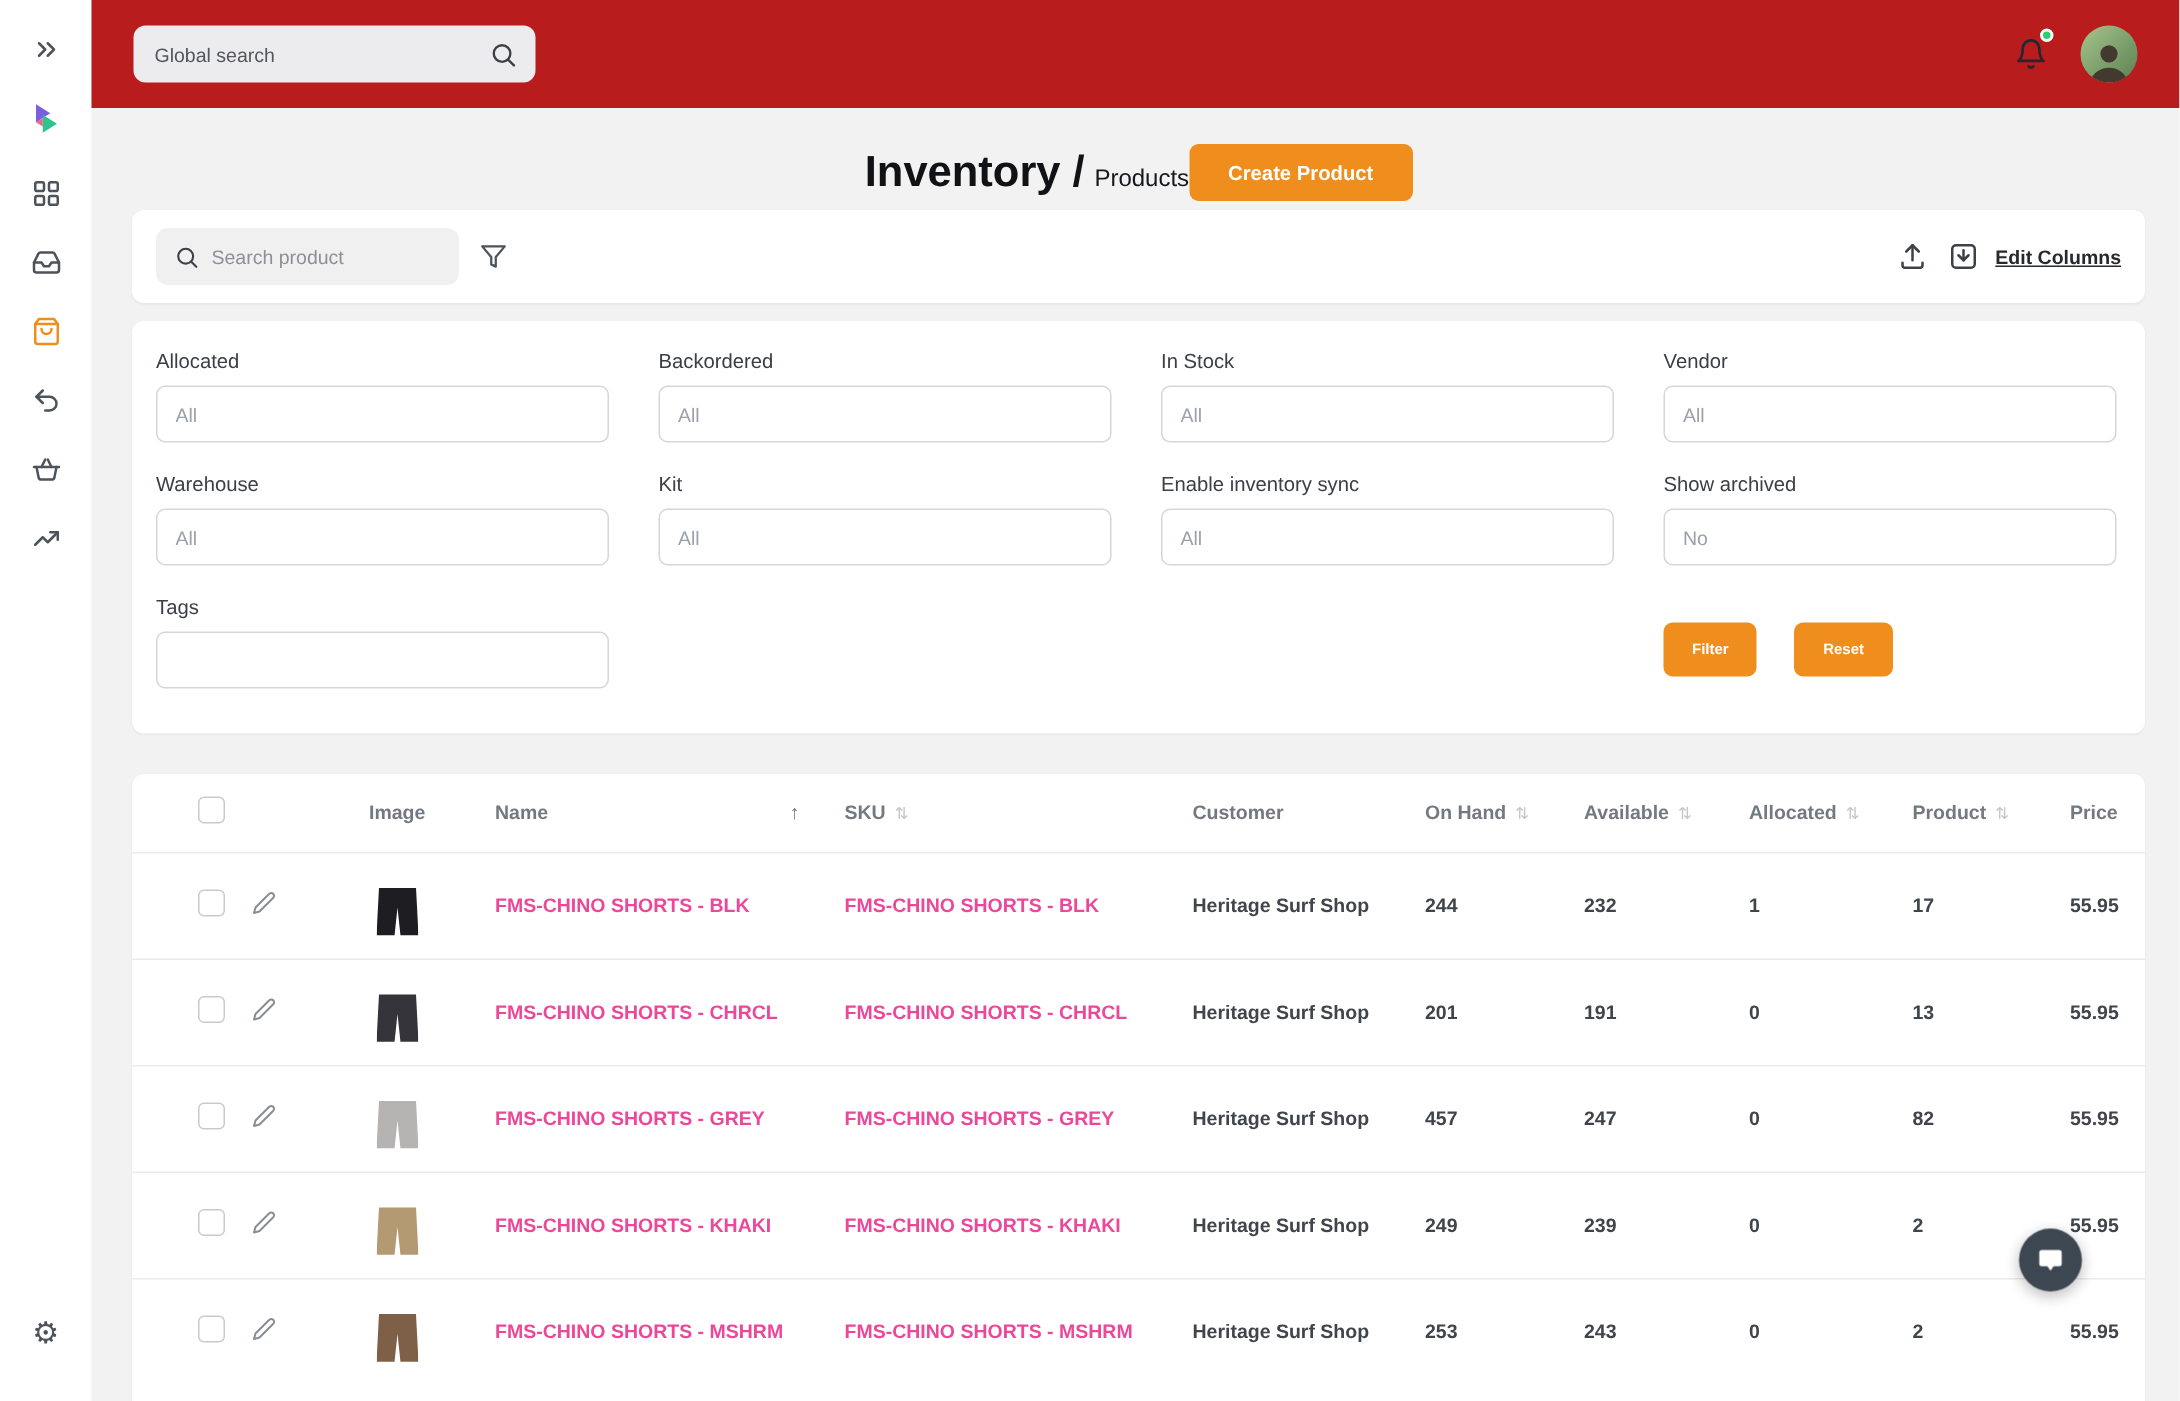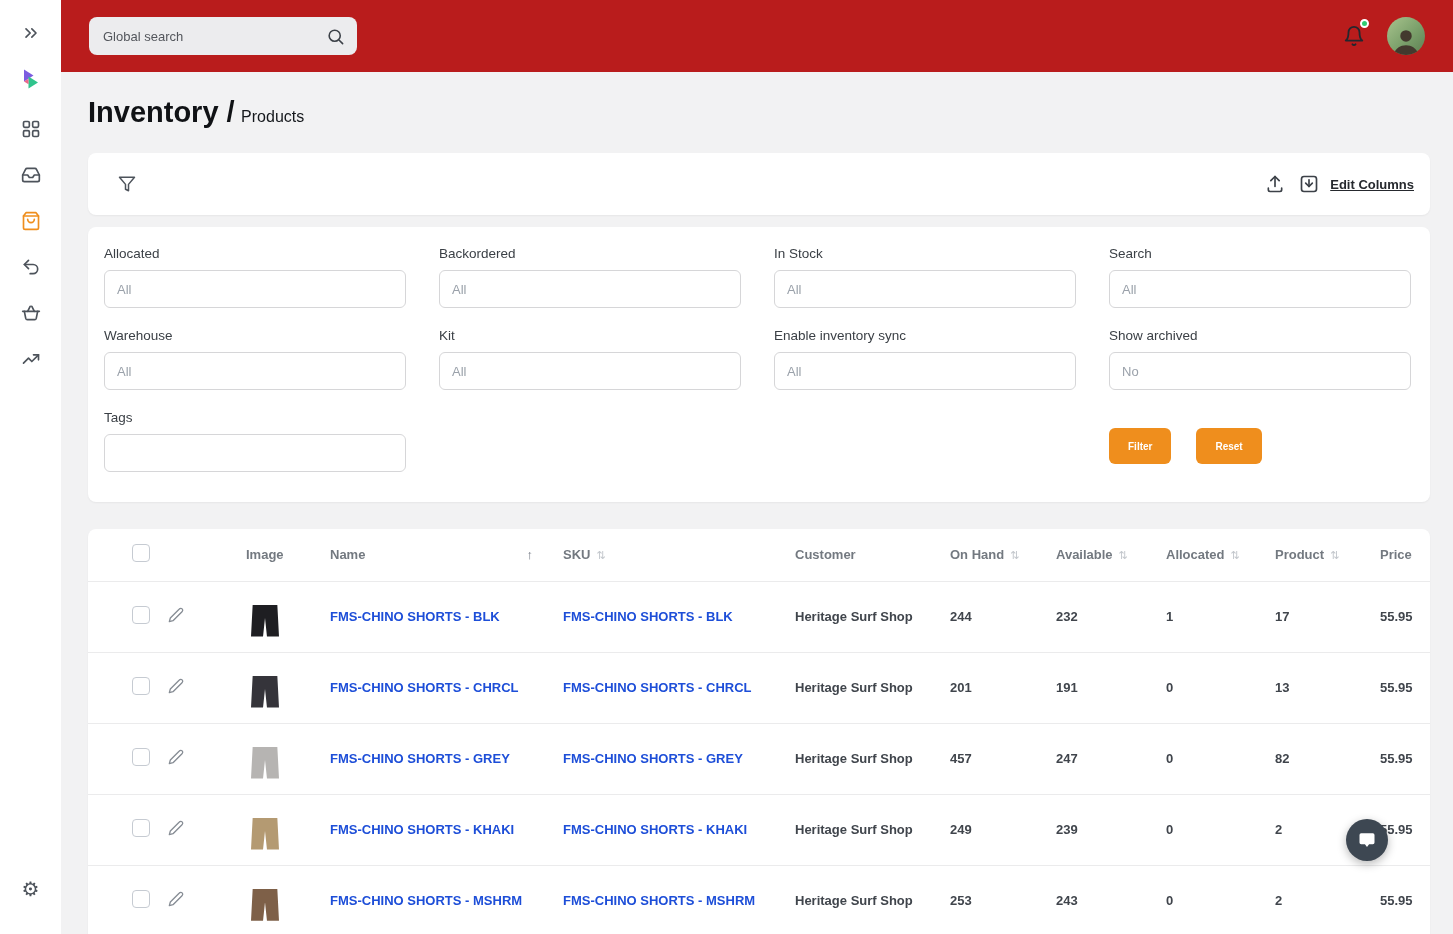--- a/index.html
+++ b/index.html
@@ -29,21 +29,21 @@
   .topbar-right { margin-left:auto; display:flex; align-items:center; gap:18px; }
   .bell-btn { position:relative; width:30px; height:30px; display:flex; align-items:center; justify-content:center; color:#23272e; }
   .bell-dot { position:absolute; top:-2px; right:0; width:9px; height:9px; border-radius:50%;
               background:#2ecc71; border:2px solid #fff; }
   .avatar { width:38px; height:38px; border-radius:50%; overflow:hidden;
             background:linear-gradient(135deg,#a9c48e 0%,#7ba06b 55%,#5d7f52 100%);
             display:flex; align-items:flex-end; justify-content:center; }
 
   
   .content { flex:1; padding:24px 23px 0 27px; overflow:hidden; }
-  .page-head { display:flex; align-items:center; justify-content:space-between; margin-bottom:24px; }
+  .page-head { display:flex; align-items:center; justify-content:center; margin-bottom:6px; }
   .page-title { font-size:29px; font-weight:700; color:#101215; }
   .page-subtitle { font-size:16px; font-weight:400; color:#15181c; margin-left:2px; }
   .btn-orange { background:#EF8E1D; color:#fff; font-size:13.5px; font-weight:700; border-radius:6px;
                 height:38px; padding:0 26px; }
   .btn-orange.sm { height:36px; padding:0 19px; font-size:10px; }
 
   .card { background:#fff; border-radius:8px; box-shadow:0 1px 2px rgba(0,0,0,.05); }
 
   
   .toolbar-card { height:62px; display:flex; align-items:center; padding:0 16px; margin-bottom:12px; }
@@ -80,21 +80,21 @@
   td.pad-img { padding-left:38px; }
   .sort-glyph { font-size:11px; color:#c3c7cc; margin-left:6px; font-weight:400; }
   .sort-up { font-size:13px; color:#6f7680; font-weight:400; }
   .th-name-flex { display:flex; align-items:center; justify-content:space-between; padding-right:30px; }
   input[type="checkbox"] { appearance:none; -webkit-appearance:none; width:18px; height:18px;
         border:1.5px solid #c6cbd2; border-radius:4px; background:#fff; cursor:pointer; }
   .pencil-btn { color:#878d95; }
   .thumb { width:30px; height:40px; background:#fff; display:flex; align-items:flex-end; justify-content:center; }
   .shorts { width:28px; height:32px;
             clip-path:polygon(6% 0,94% 0,100% 100%,57% 100%,50% 42%,43% 100%,0 100%); }
-  a.cell-link { color:#1d4ed8; font-weight:700; text-decoration:none; cursor:pointer; }
+  a.cell-link { color:#ec4899; font-weight:700; text-decoration:none; cursor:pointer; }
   .cell-strong { font-weight:700; color:#40454c; }
 
   
   .chat-bubble { position:fixed; right:65px; bottom:73px; width:42px; height:42px; border-radius:50%;
                  background:#3d4752; display:flex; align-items:center; justify-content:center;
                  box-shadow:0 3px 10px rgba(0,0,0,.28); }
 </style>
 </head>
 <body>
 
@@ -206,23 +206,33 @@
     </div>
   </header>
 
   <div class="content">
 
     <div class="page-head">
       <div>
         <span class="page-title">Inventory /</span>
         <span class="page-subtitle">Products</span>
       </div>
+      <button class="btn-orange">Create Product</button>
     </div>
 
     <div class="card toolbar-card">
+      <div class="product-search">
+        <span style="color:#3c4148;">
+          <svg width="17" height="17" viewBox="0 0 24 24" fill="none" stroke="currentColor" stroke-width="2" stroke-linecap="round">
+              <circle cx="11" cy="11" r="7"></circle>
+              <path d="m21 21-4.3-4.3"></path>
+            </svg>
+        </span>
+        <input type="text" placeholder="Search product" style="">
+      </div>
       <button class="funnel-btn">
         <span>
           <svg width="18" height="18" viewBox="0 0 24 24" fill="none" stroke="currentColor" stroke-width="2" stroke-linecap="round" stroke-linejoin="round">
               <polygon points="22 3 2 3 10 12.5 10 19 14 21 14 12.5"></polygon>
             </svg>
         </span>
       </button>
       <div class="toolbar-right">
         <button class="icon-btn">
           <span>
@@ -254,21 +264,21 @@
         </div>
         <div class="field">
           <label>Backordered</label>
           <input type="text" value="All" style="">
         </div>
         <div class="field">
           <label>In Stock</label>
           <input type="text" value="All" style="">
         </div>
         <div class="field">
-          <label>Search</label>
+          <label>Vendor</label>
           <input type="text" value="All" style="">
         </div>
         <div class="field">
           <label>Warehouse</label>
           <input type="text" value="All" style="">
         </div>
         <div class="field">
           <label>Kit</label>
           <input type="text" value="All" style="">
         </div>

